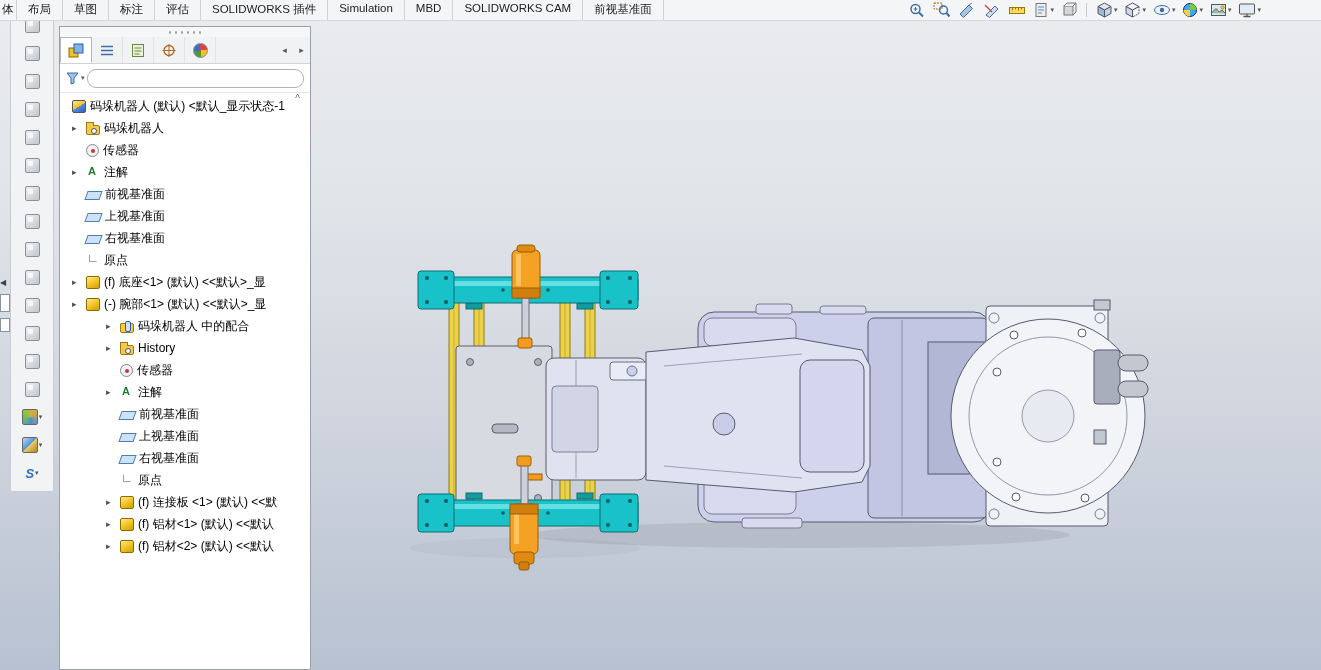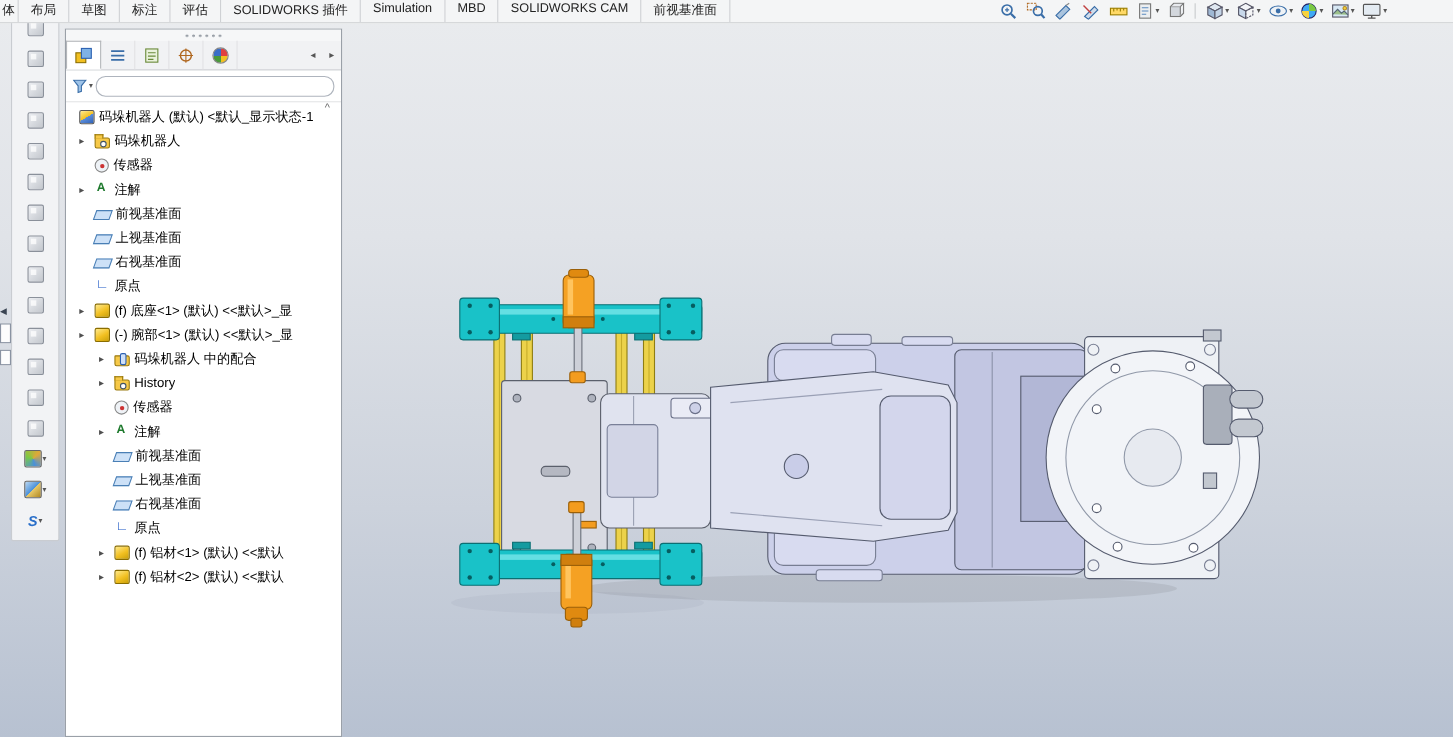--- a/index.html
+++ b/index.html
@@ -48,21 +48,21 @@
   .cwheel{width:13px;height:13px;border-radius:50%;border:1px solid #888;
     background:conic-gradient(#e04040 0 25%,#f2c021 25% 50%,#4a9a3a 50% 75%,#3a6ec8 75% 100%);}
   .filterrow{height:28px;display:flex;align-items:center;padding:0 6px;border-bottom:1px solid #e4e5e7;}
   .fcaret{font-size:7px;color:#555;margin:0 2px 0 1px;}
   .filter-input{flex:1;height:17px;border:1px solid #aeb4bd;border-radius:9px;background:#fff;
     font-size:11px;padding:0 8px;outline:none;}
   .tree{flex:1;position:relative;overflow:hidden;padding-top:2px;}
   .scrollup{position:absolute;top:0;right:10px;font-size:10px;color:#666;cursor:default;}
   .row{display:flex;align-items:center;height:22px;white-space:nowrap;overflow:hidden;
     font-size:12px;color:#000;padding-left:12px;cursor:default;}
-  .row.d1{padding-left:30px;}
+  .row.d1{padding-left:46px;}
   .arr{width:14px;flex:none;font-size:9px;color:#505050;text-align:left;}
   .arr.r::before{content:"▸";}
   .arr.d::before{content:"▾";color:#000;}
   .lbl{overflow:hidden;}
   
   .ic{width:14px;height:13px;margin-right:4px;flex:none;display:inline-block;position:relative;box-sizing:border-box;}
   .ic-part{background:linear-gradient(150deg,#ffe98c 0%,#f2c021 55%,#c9a00a 100%);
     border:1px solid #8a6d00;border-radius:2px;}
   .ic-assembly{background:linear-gradient(150deg,#ffe98c 0%,#f2c021 50%,#5b8dd9 50%,#2f62b8 100%);
     border:1px solid #555;border-radius:2px;}
@@ -525,20 +525,25 @@
       <span class="lbl">右视基准面</span>
     </div>
     <div class="row d1">
       <span class="arr"></span>
       <span class="ic ic-origin"></span>
       <span class="lbl">原点</span>
     </div>
     <div class="row d1">
       <span class="arr r"></span>
       <span class="ic ic-part"></span>
+      <span class="lbl">(f) 连接板 &lt;1&gt; (默认) &lt;&lt;默</span>
+    </div>
+    <div class="row d1">
+      <span class="arr r"></span>
+      <span class="ic ic-part"></span>
       <span class="lbl">(f) 铝材&lt;1&gt; (默认) &lt;&lt;默认</span>
     </div>
     <div class="row d1">
       <span class="arr r"></span>
       <span class="ic ic-part"></span>
       <span class="lbl">(f) 铝材&lt;2&gt; (默认) &lt;&lt;默认</span>
     </div>
     <div class="row d1">
 
       <span class="lbl"></span>

